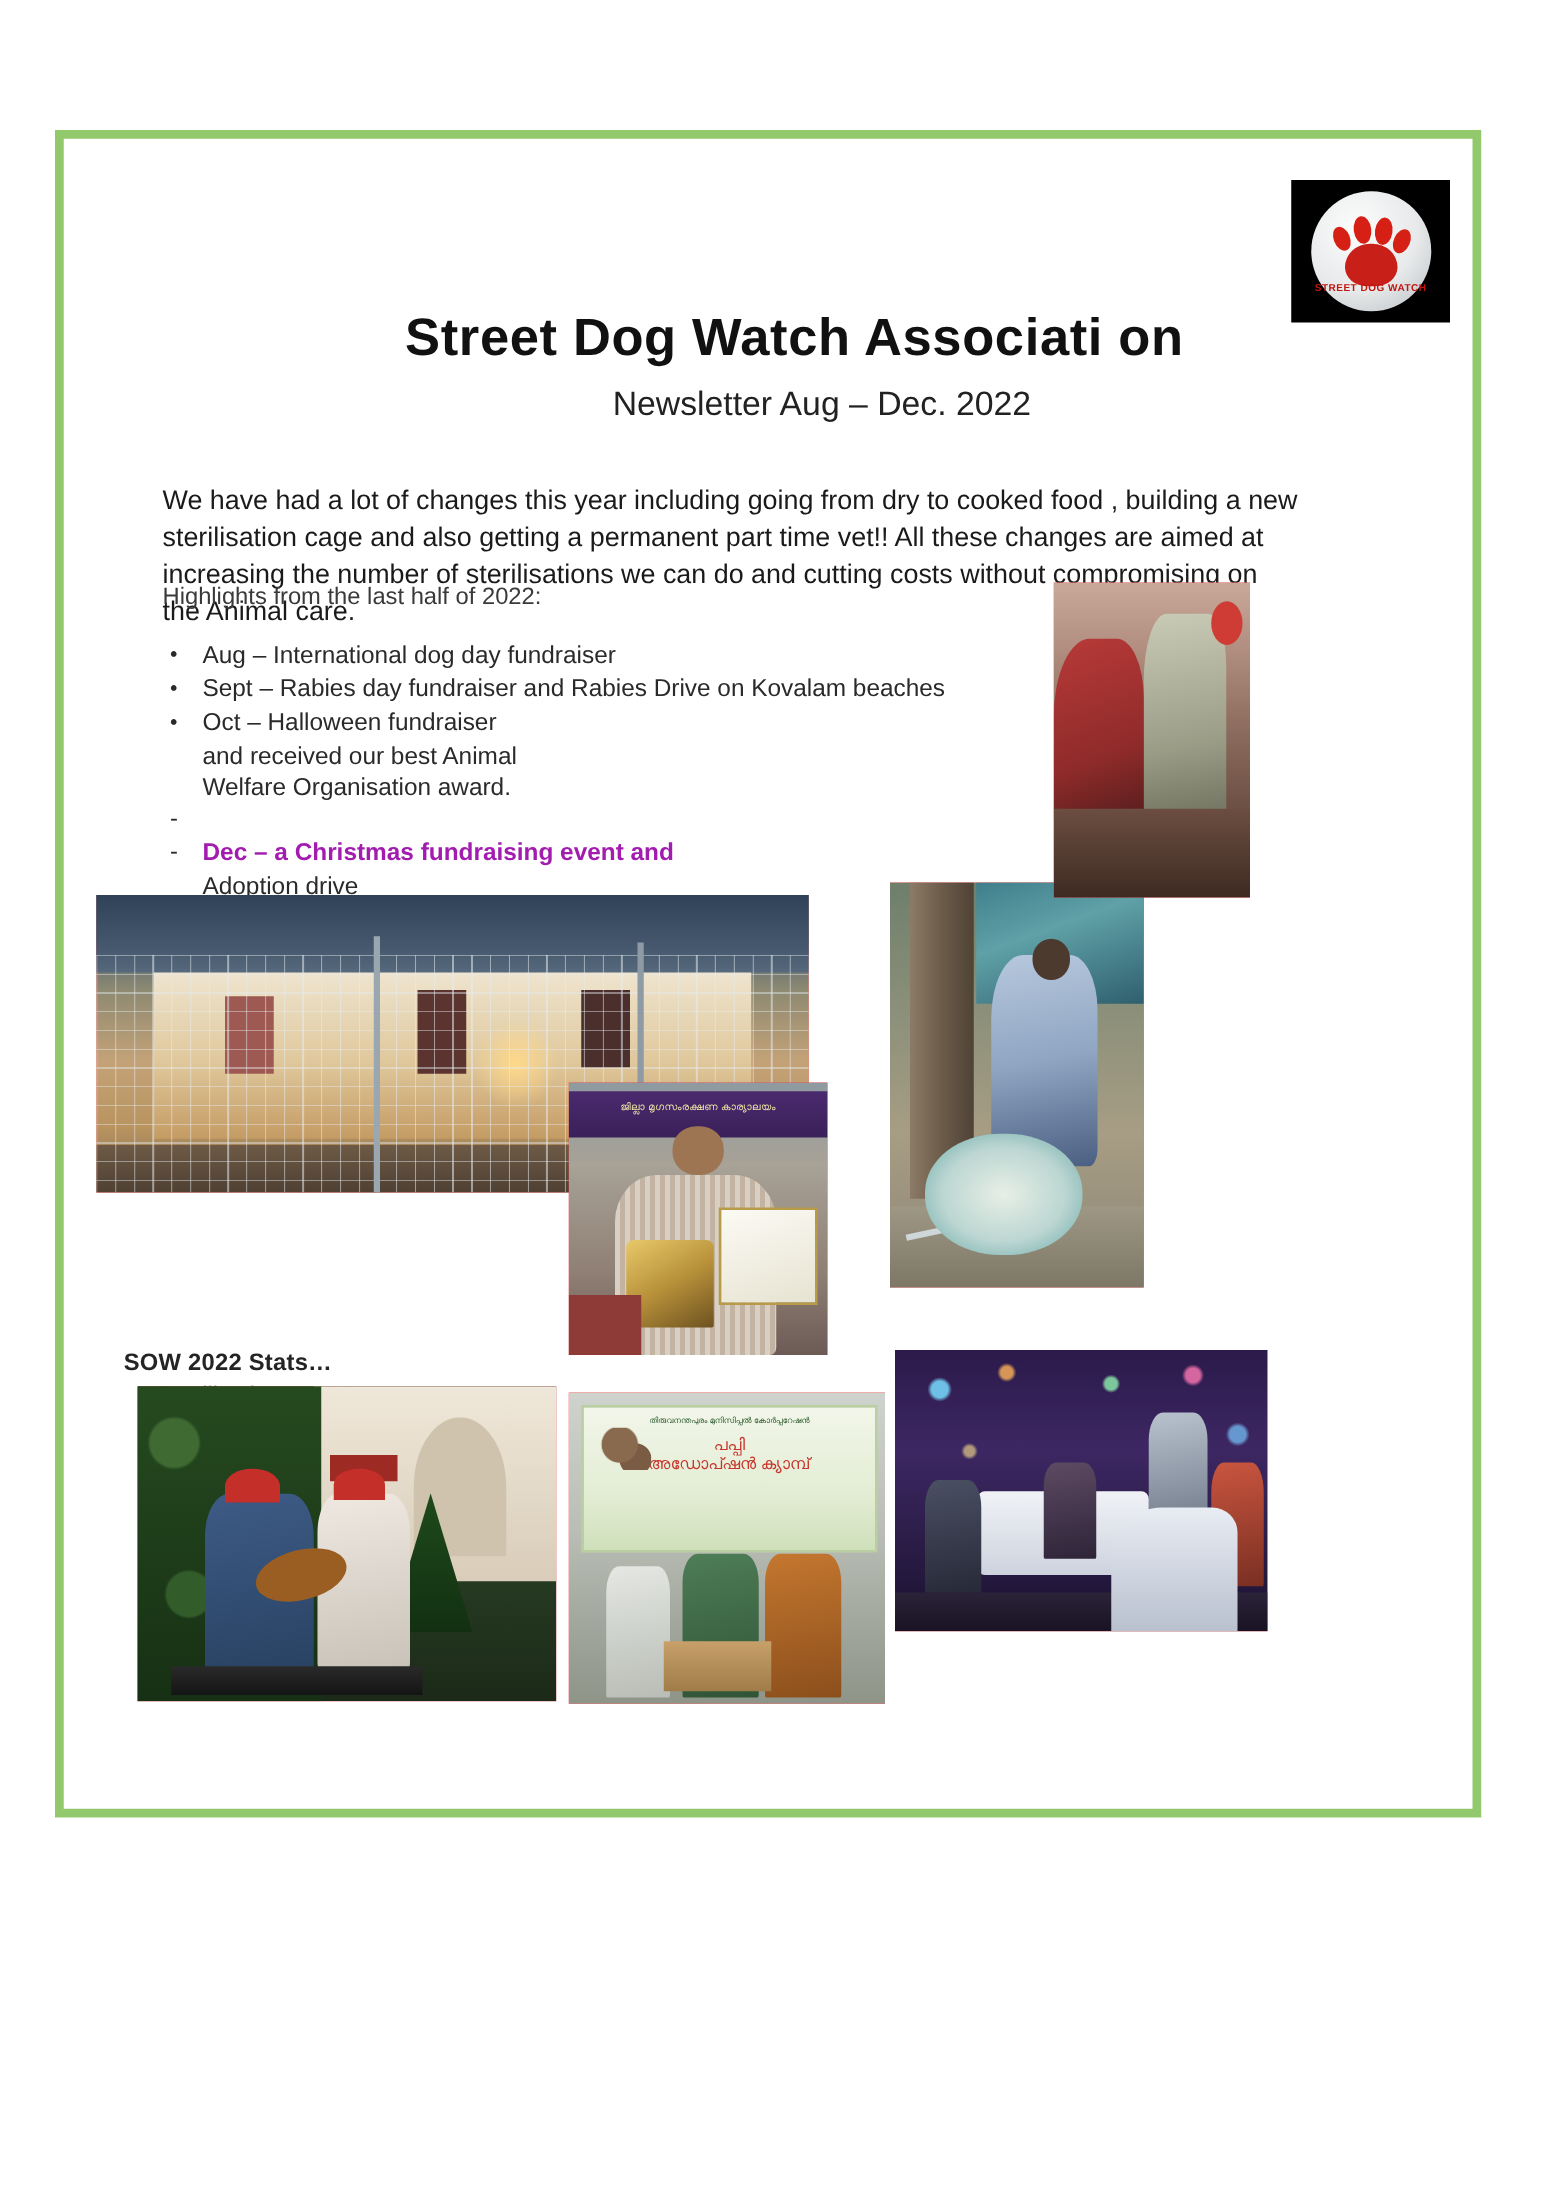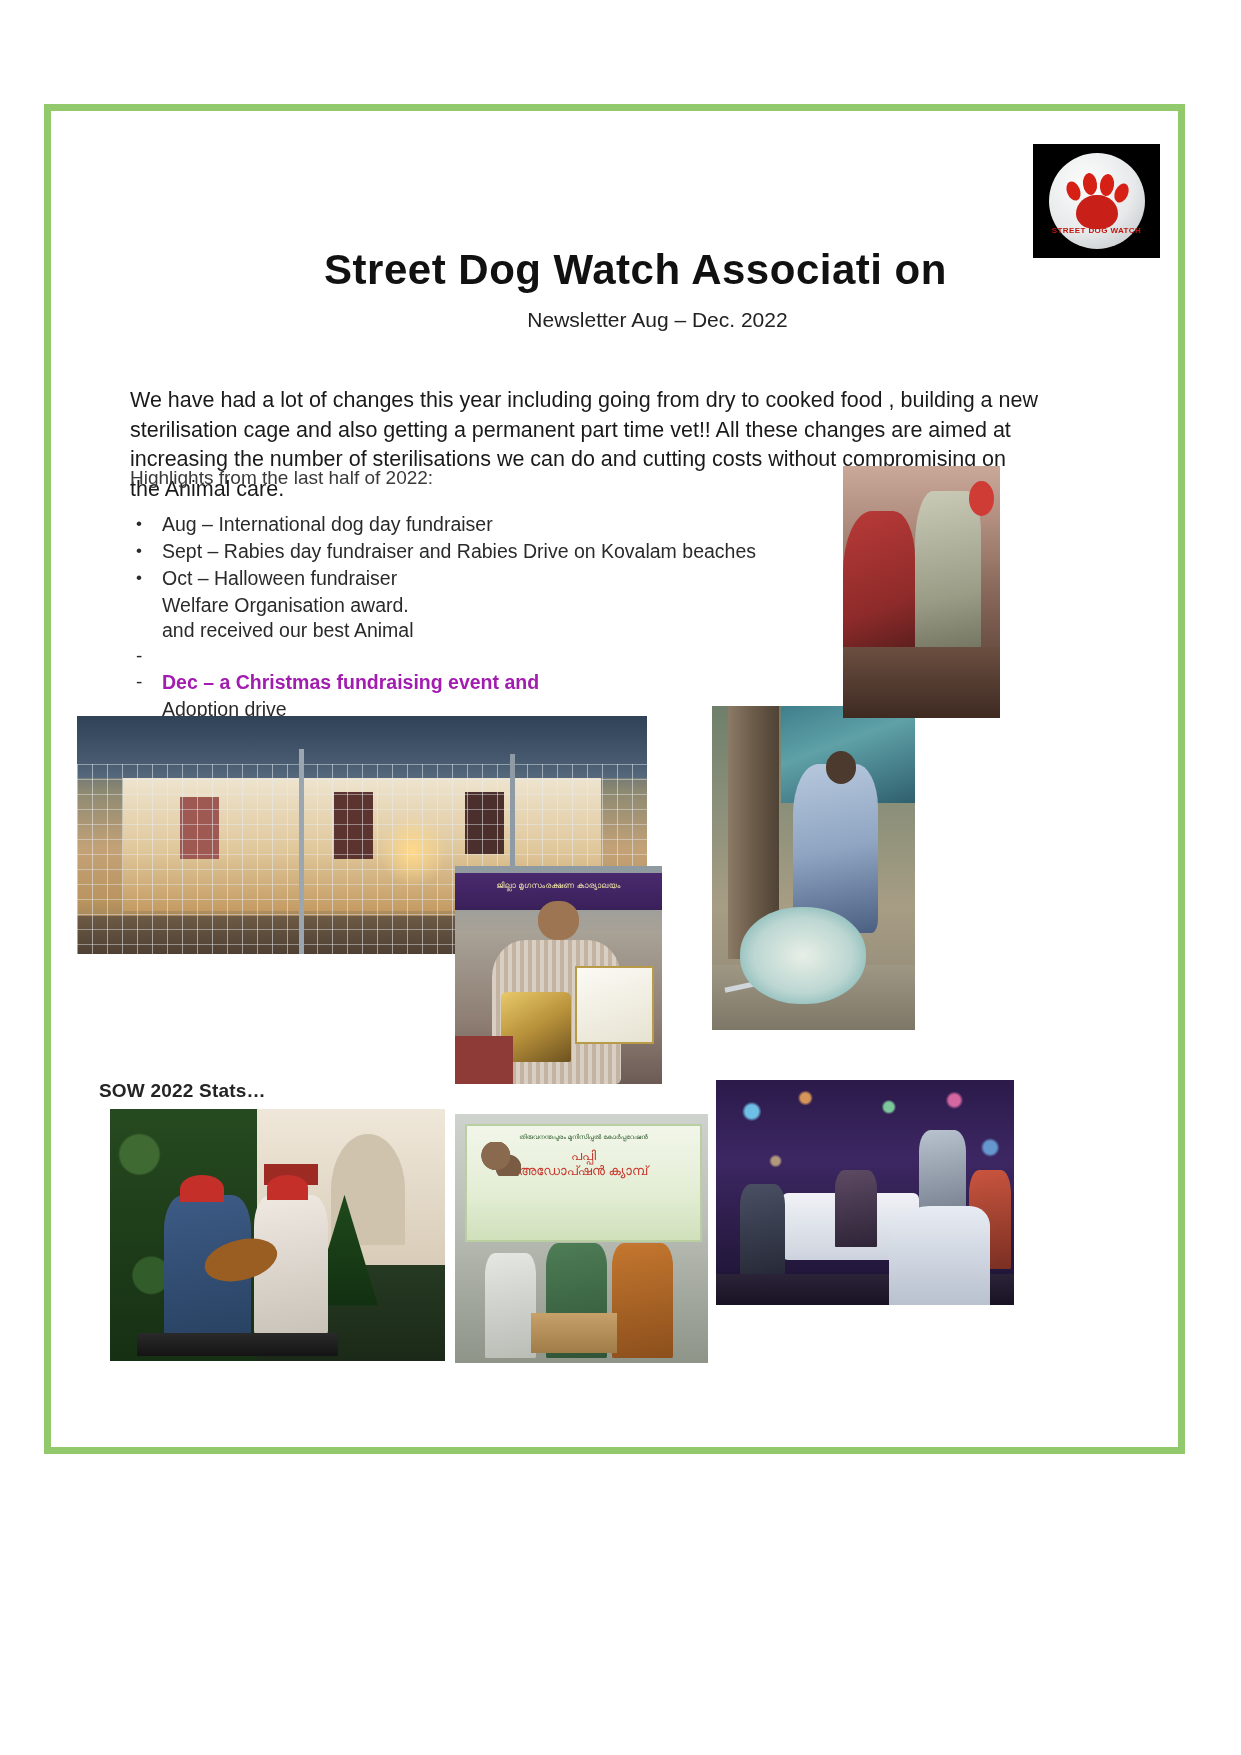--- a/index.html
+++ b/index.html
@@ -89,21 +89,21 @@
     color: #111111;
     letter-spacing: 0.5px;
     font-family: "Liberation Sans", sans-serif;
     padding-left: 30px;
   }
   #subtitle {
     position: absolute;
     left: 0; right: 0;
     top: 308px;
     text-align: center;
-    font-size: 21px;
+    font-size: 27px;
     color: #222222;
     padding-left: 26px;
     margin-left: 48px;
   }
 
   
   #intro {
     position: absolute;
     left: 130px;
     top: 386px;
@@ -387,22 +387,22 @@
       <span>Aug – International dog day fundraiser</span>
     </div>
     <div class="b-row">
       <span class="b-mark dot">•</span>
       <span>Sept – Rabies day fundraiser and Rabies Drive on Kovalam beaches</span>
     </div>
     <div class="b-row">
       <span class="b-mark dot">•</span>
       <span>Oct – Halloween fundraiser</span>
     </div>
+    <div class="b-cont">and received our best Animal</div>
     <div class="b-cont">Welfare Organisation award.</div>
-    <div class="b-cont">and received our best Animal</div>
     <div class="b-row">
       <span class="b-mark dash">-</span>
     </div>
     <div class="b-row">
       <span class="b-mark dash">-</span>
       <span class="boldline">Dec – a Christmas fundraising event and</span>
     </div>
     <div class="b-cont">Adoption drive</div>
   </div>
 

